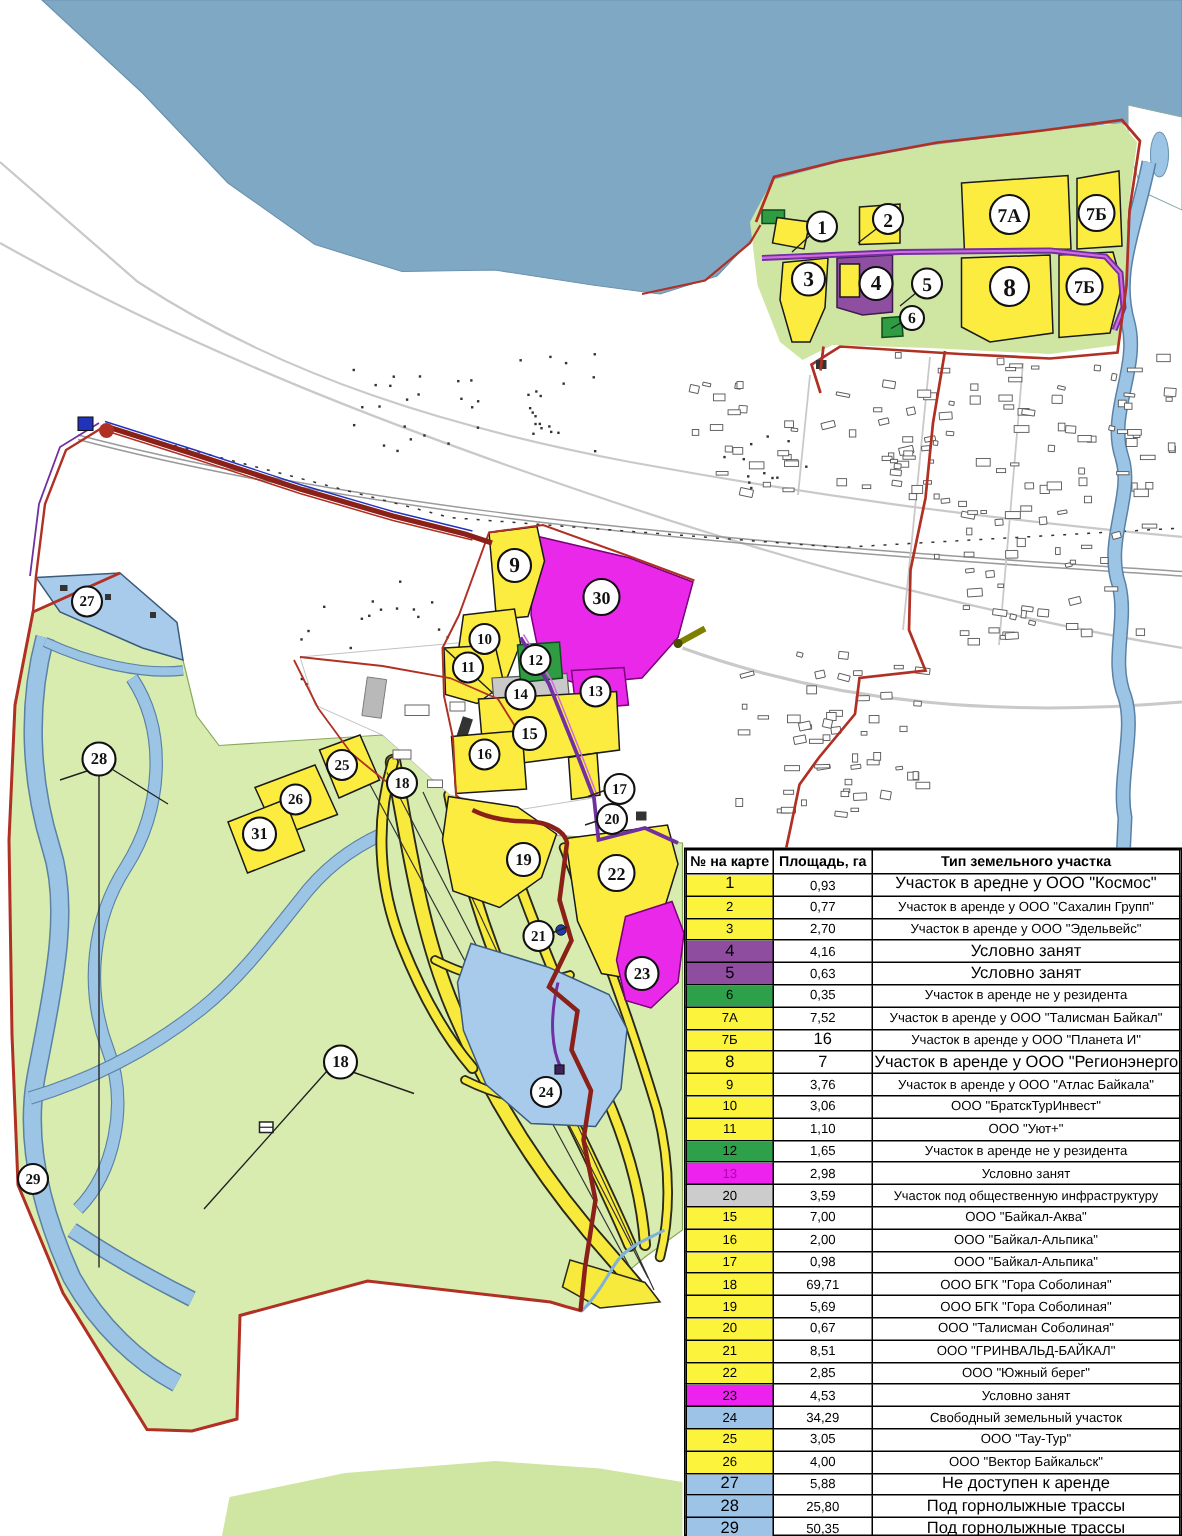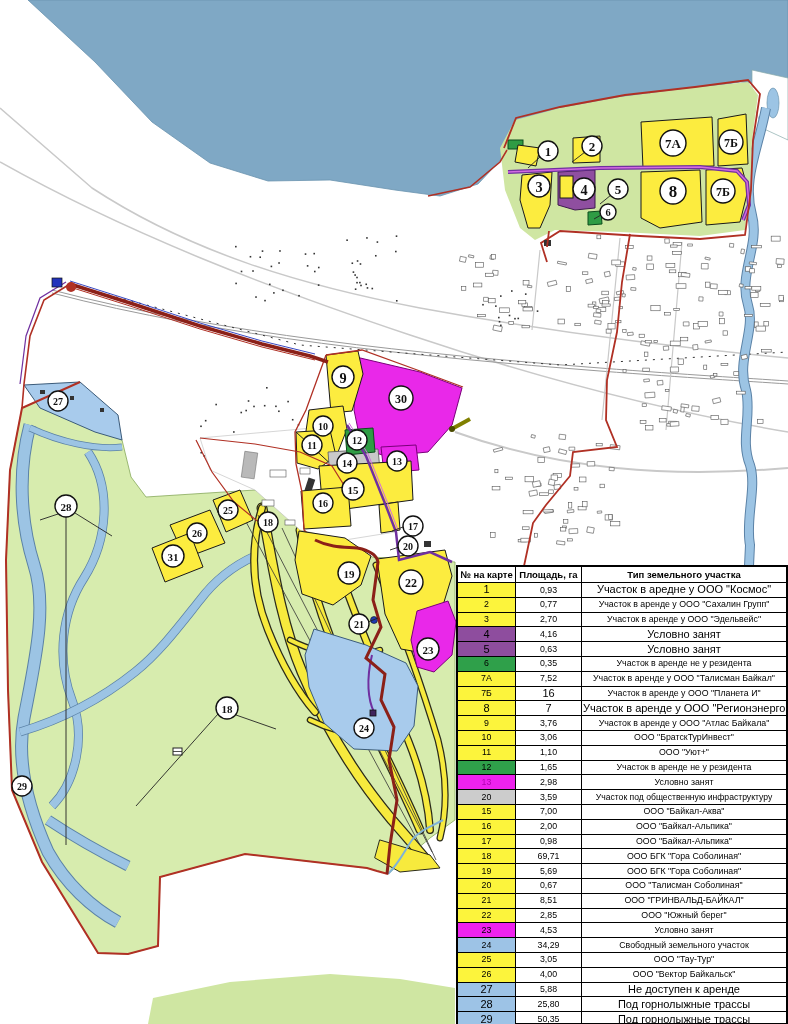--- a/index.html
+++ b/index.html
@@ -791,21 +791,21 @@
             <td>ООО "Южный берег"</td>
           </tr>
           <tr>
             <td style="background: rgb(238, 34, 238);">23</td>
             <td>4,53</td>
             <td>Условно занят</td>
           </tr>
           <tr>
             <td style="background: rgb(157, 195, 230);">24</td>
             <td>34,29</td>
-            <td>Свободный земельного участок</td>
+            <td>Свободный земельный участок</td>
           </tr>
           <tr>
             <td style="background: rgb(252, 244, 60);">25</td>
             <td>3,05</td>
             <td>ООО "Тау-Тур"</td>
           </tr>
           <tr>
             <td style="background: rgb(252, 244, 60);">26</td>
             <td>4,00</td>
             <td>ООО "Вектор Байкальск"</td>

